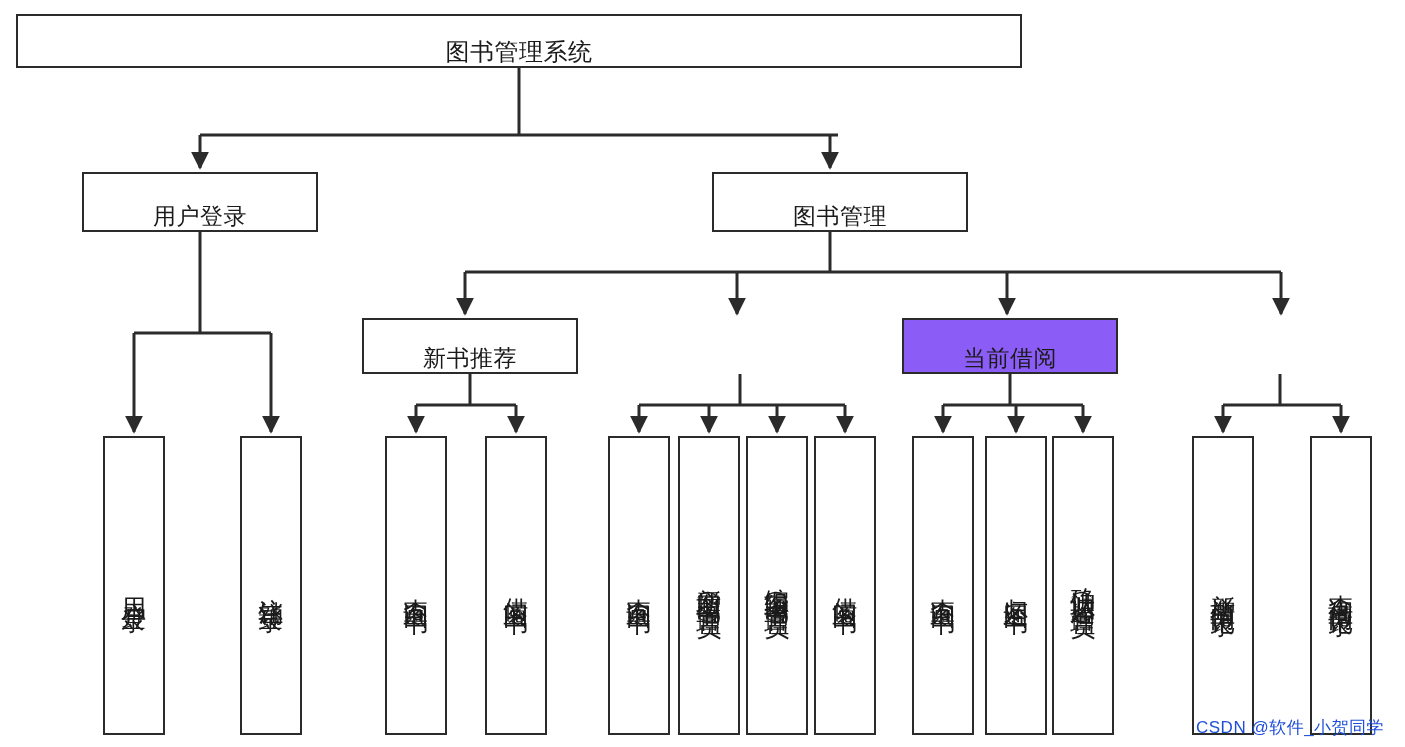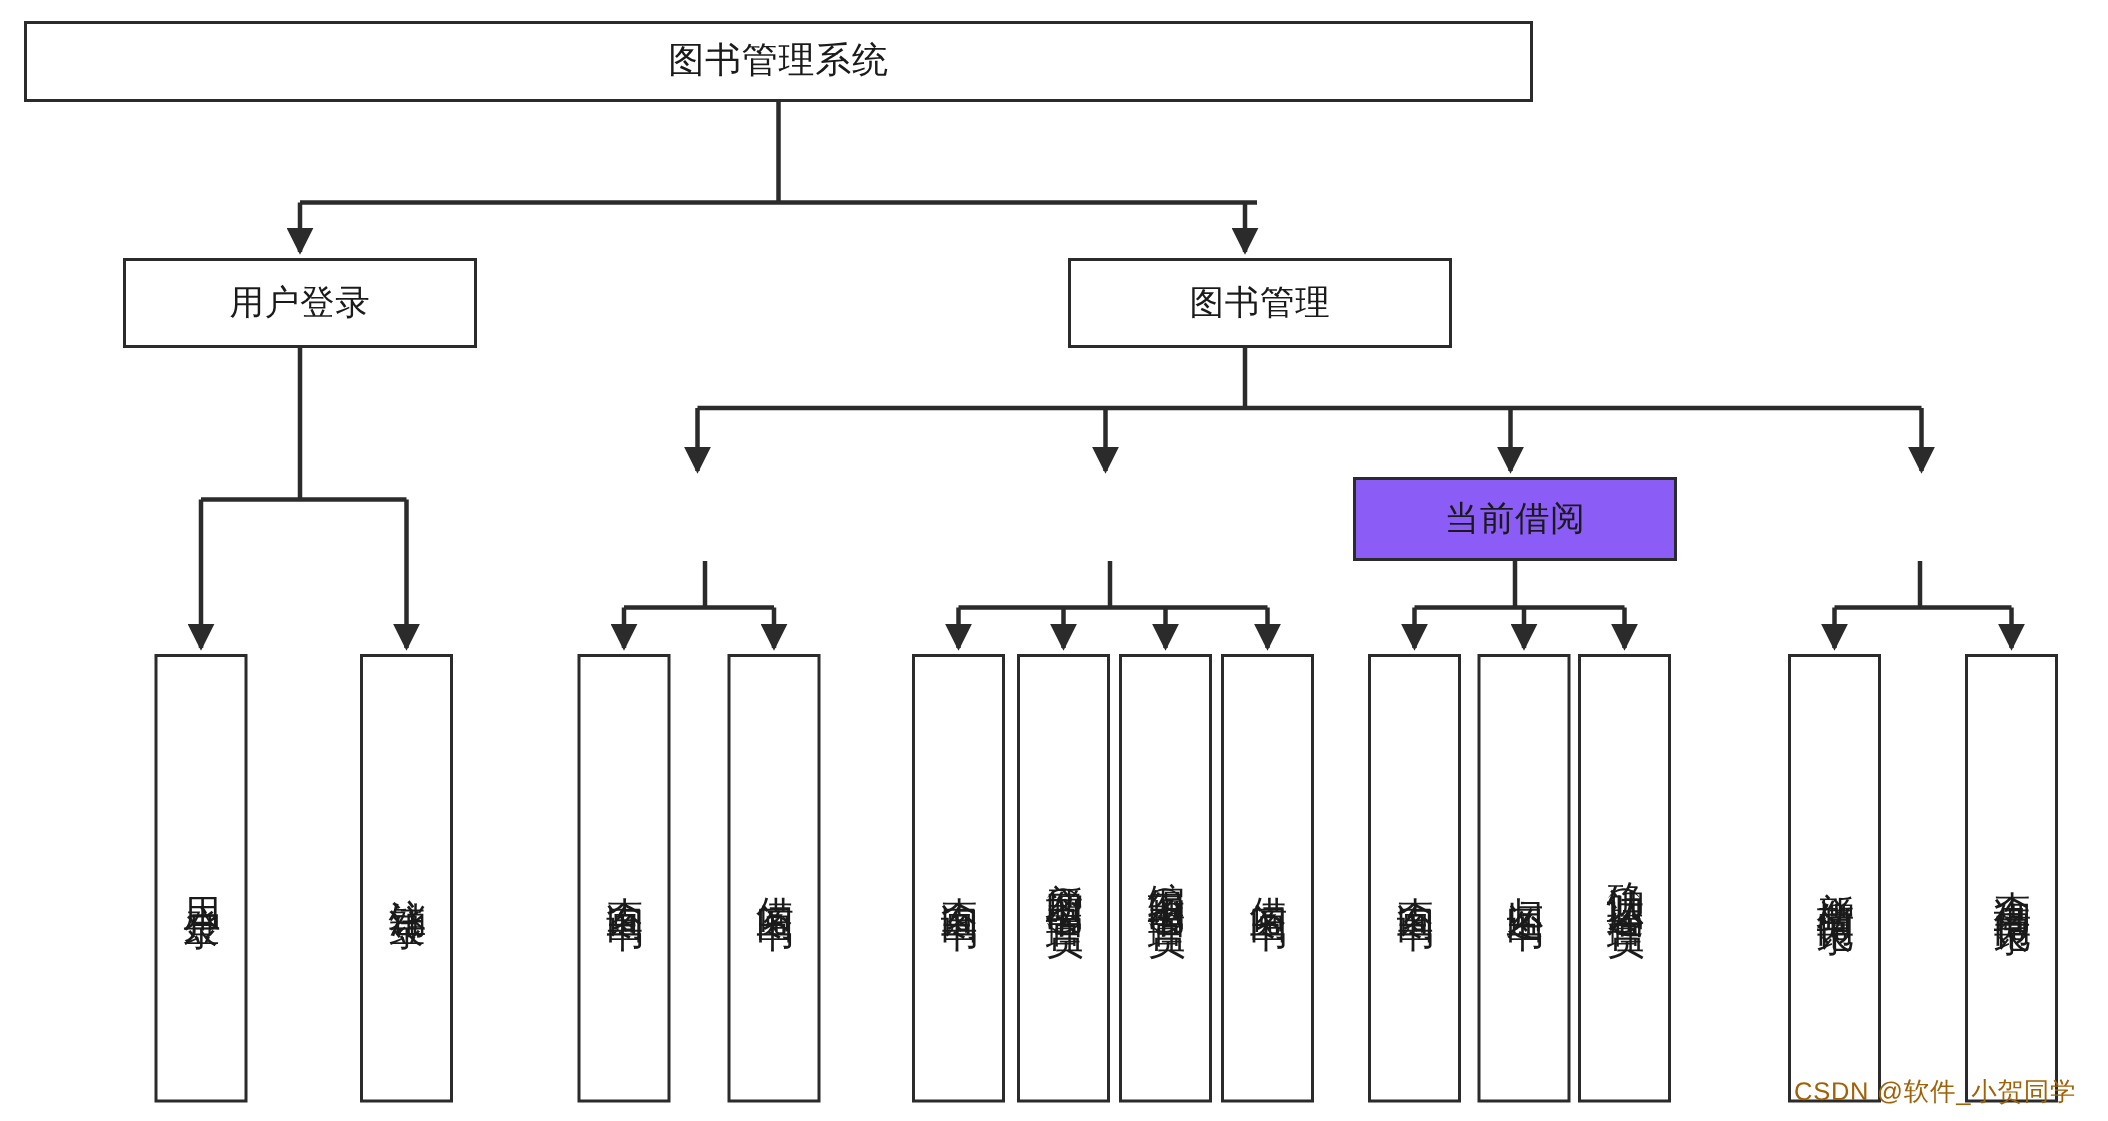--- a/index.html
+++ b/index.html
@@ -25,21 +25,21 @@
     width: 1405px;
     height: 747px;
     pointer-events: none;
   }
   .node {
     position: absolute;
     box-sizing: border-box;
     border: 2px solid #2b2b2b;
     background: #ffffff;
     display: flex;
-    align-items: center;
+    align-items: flex-end;
     justify-content: center;
     color: #1a1a1a;
   }
   .node .txt {
     display: block;
     text-align: center;
     line-height: 1.18;
     color: #1a1a1a;
   }
   
@@ -132,20 +132,23 @@
     <span class="txt">图书管理系统</span>
   </div>
 
   <div class="node h" style="left: 82px; top: 172px; width: 236px; height: 60px; border-color: rgb(43, 43, 43); background: rgb(255, 255, 255); color: rgb(26, 26, 26);">
     <span class="txt">用户登录</span>
   </div>
   <div class="node h" style="left: 712px; top: 172px; width: 256px; height: 60px; border-color: rgb(43, 43, 43); background: rgb(255, 255, 255); color: rgb(26, 26, 26);">
     <span class="txt">图书管理</span>
   </div>
 
+  <div class="node h" style="left: 362px; top: 318px; width: 216px; height: 56px; border-color: rgb(43, 43, 43); background: rgb(255, 255, 255); color: rgb(26, 26, 26);">
+    <span class="txt">新书推荐</span>
+  </div>
   <div class="node h" style="left: 902px; top: 318px; width: 216px; height: 56px; border-color: rgb(43, 43, 43); background: #8b5cf6; color: rgb(26, 26, 26);">
     <span class="txt">当前借阅</span>
   </div>
 
   <div class="node v" style="left: 103px; top: 436px; width: 62px; height: 299px; border-color: rgb(43, 43, 43); background: rgb(255, 255, 255); color: rgb(26, 26, 26);">
     <span class="txt">用户登录</span>
   </div>
   <div class="node v" style="left: 240px; top: 436px; width: 62px; height: 299px; border-color: rgb(43, 43, 43); background: rgb(255, 255, 255); color: rgb(26, 26, 26);">
     <span class="txt">注销登录</span>
   </div>
@@ -176,15 +179,15 @@
   <div class="node v" style="left: 1052px; top: 436px; width: 62px; height: 299px; border-color: rgb(43, 43, 43); background: rgb(255, 255, 255); color: rgb(26, 26, 26);">
     <span class="txt">确认归还（管理员）</span>
   </div>
   <div class="node v" style="left: 1192px; top: 436px; width: 62px; height: 299px; border-color: rgb(43, 43, 43); background: rgb(255, 255, 255); color: rgb(26, 26, 26);">
     <span class="txt">新增借阅记录</span>
   </div>
   <div class="node v" style="left: 1310px; top: 436px; width: 62px; height: 299px; border-color: rgb(43, 43, 43); background: rgb(255, 255, 255); color: rgb(26, 26, 26);">
     <span class="txt">查询借阅记录</span>
   </div>
 
-  <div class="watermark" style="left: 1196px; top: 716px; color: #a16207;">CSDN @软件_小贺同学</div>
+  <div class="watermark" style="left: 1196px; top: 716px; color: #1d4ed8;">CSDN @软件_小贺同学</div>
 
 </div>
 
 </body></html>

